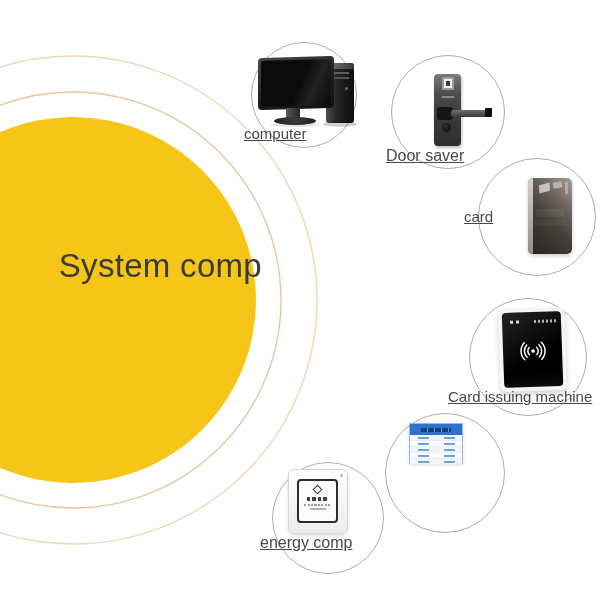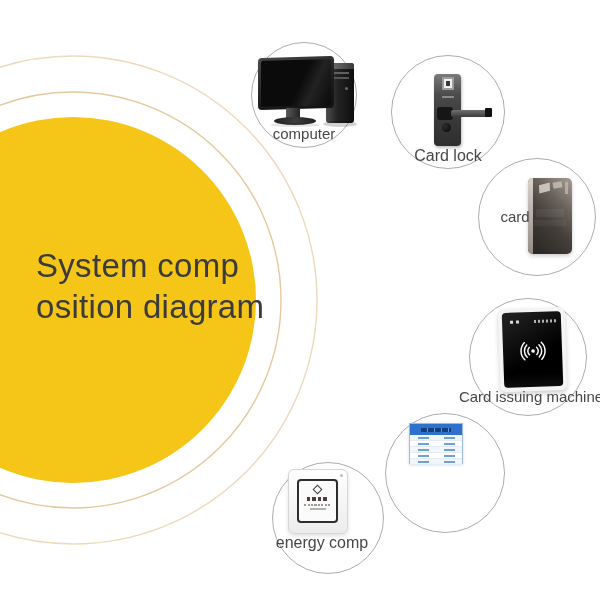--- a/index.html
+++ b/index.html
@@ -8,34 +8,34 @@
     background:#ffffff; font-family:"Liberation Sans", sans-serif;
   }
   
   .bg-svg { position:absolute; left:0; top:0; width:600px; height:600px; }
   .yellow-disc { fill:var(--accent-yellow); }
   .ring-inner { fill:none; stroke:var(--ring-inner); stroke-width:1.4; }
   .ring-outer { fill:none; stroke:var(--ring-outer); stroke-width:1.4; }
 
   
   .title {
-    position:absolute; left:0; top:245px; width:262px; text-align:left;
+    position:absolute; left:0; top:245px; width:262px; text-align:right;
     font-size:33px; line-height:41px; color:var(--title-text);
-    letter-spacing:.3px; font-weight:400;padding-left:36px;
+    letter-spacing:.3px; font-weight:400;
   }
 
   
   .item-circle {
     position:absolute; border-radius:50%; background:#fff;
     border:1.4px solid var(--circle-border); box-sizing:border-box;
   }
   .icon { position:absolute; left:0; top:0; right:0; bottom:0; }
   .item-label {
-    position:absolute; text-align:center; color:var(--label-text);
-    font-size:15px; line-height:17px;
+    position:absolute; text-align:left; color:var(--label-text);
+    font-size:15px; line-height:17px;text-decoration:underline;
   }
   .p { position:absolute; } 
 
   
   .pc-tower { left:74px; top:20px; width:28px; height:60px; border-radius:3px;
     background:linear-gradient(90deg,#4e4e4e,#232323 40%,#0e0e0e); }
   .pc-tower-top { left:74px; top:20px; width:28px; height:6px; border-radius:3px 3px 0 0;
     background:linear-gradient(90deg,#7a7a7a,#3a3a3a); }
   .pc-slot1 { left:79px; top:29px; width:18px; height:2px; background:#606060; }
   .pc-slot2 { left:79px; top:34px; width:18px; height:2px; background:#555; }
@@ -129,21 +129,20 @@
 <div class="canvas">
 
   <svg class="bg-svg" viewBox="0 0 600 600" xmlns="http://www.w3.org/2000/svg">
     <circle class="yellow-disc" cx="73" cy="300" r="183"></circle>
     <circle class="ring-inner" cx="73" cy="300" r="208"></circle>
     <circle class="ring-outer" cx="73" cy="300" r="244"></circle>
   </svg>
 
   <div class="title">
     <div>System comp</div>
-    <div>osition diagram</div>
   </div>
 
   <div class="item-circle" style="left:251px; top:42px; width:106px; height:106px;">
     <div class="icon">
       <div class="p pc-tower"></div>
       <div class="p pc-tower-top"></div>
       <div class="p pc-slot1"></div>
       <div class="p pc-slot2"></div>
       <div class="p pc-btn"></div>
       <div class="p pc-tower-base"></div>
@@ -163,34 +162,34 @@
       <div class="p dl-win-outer"></div>
       <div class="p dl-win-inner"></div>
       <div class="p dl-win-mark"></div>
       <div class="p dl-slot"></div>
       <div class="p dl-pivot"></div>
       <div class="p dl-lever"></div>
       <div class="p dl-cap"></div>
       <div class="p dl-keyhole"></div>
     </div>
   </div>
-  <div class="item-label" style="left:386px; top:147px; width:124px; font-size:16px;">Card lock</div>
+  <div class="item-label" style="left:386px; top:147px; width:124px; font-size:16px;">Door saver</div>
 
   <div class="item-circle" style="left:478px; top:158px; width:118px; height:118px;">
     <div class="icon">
       <div class="p cd-body"></div>
       <div class="p cd-strip"></div>
       <div class="p cd-e1"></div>
       <div class="p cd-e2"></div>
       <div class="p cd-e3"></div>
       <div class="p cd-f1"></div>
       <div class="p cd-f2"></div>
     </div>
   </div>
-  <div class="item-label" style="left:483px; top:208px; width:64px;">card</div>
+  <div class="item-label" style="left:464px; top:208px; width:64px;">card</div>
 
   <div class="item-circle" style="left:469px; top:298px; width:118px; height:118px;">
     <div class="icon">
       <div class="p im-frame">
         <div class="p im-panel">
           <div class="p im-led1"></div>
           <div class="p im-led2"></div>
           <div class="p im-model"></div>
           <svg class="p im-wave" viewBox="0 0 40 24" xmlns="http://www.w3.org/2000/svg">
             <g fill="none" stroke="#ffffff" stroke-width="1.3" stroke-linecap="round">

